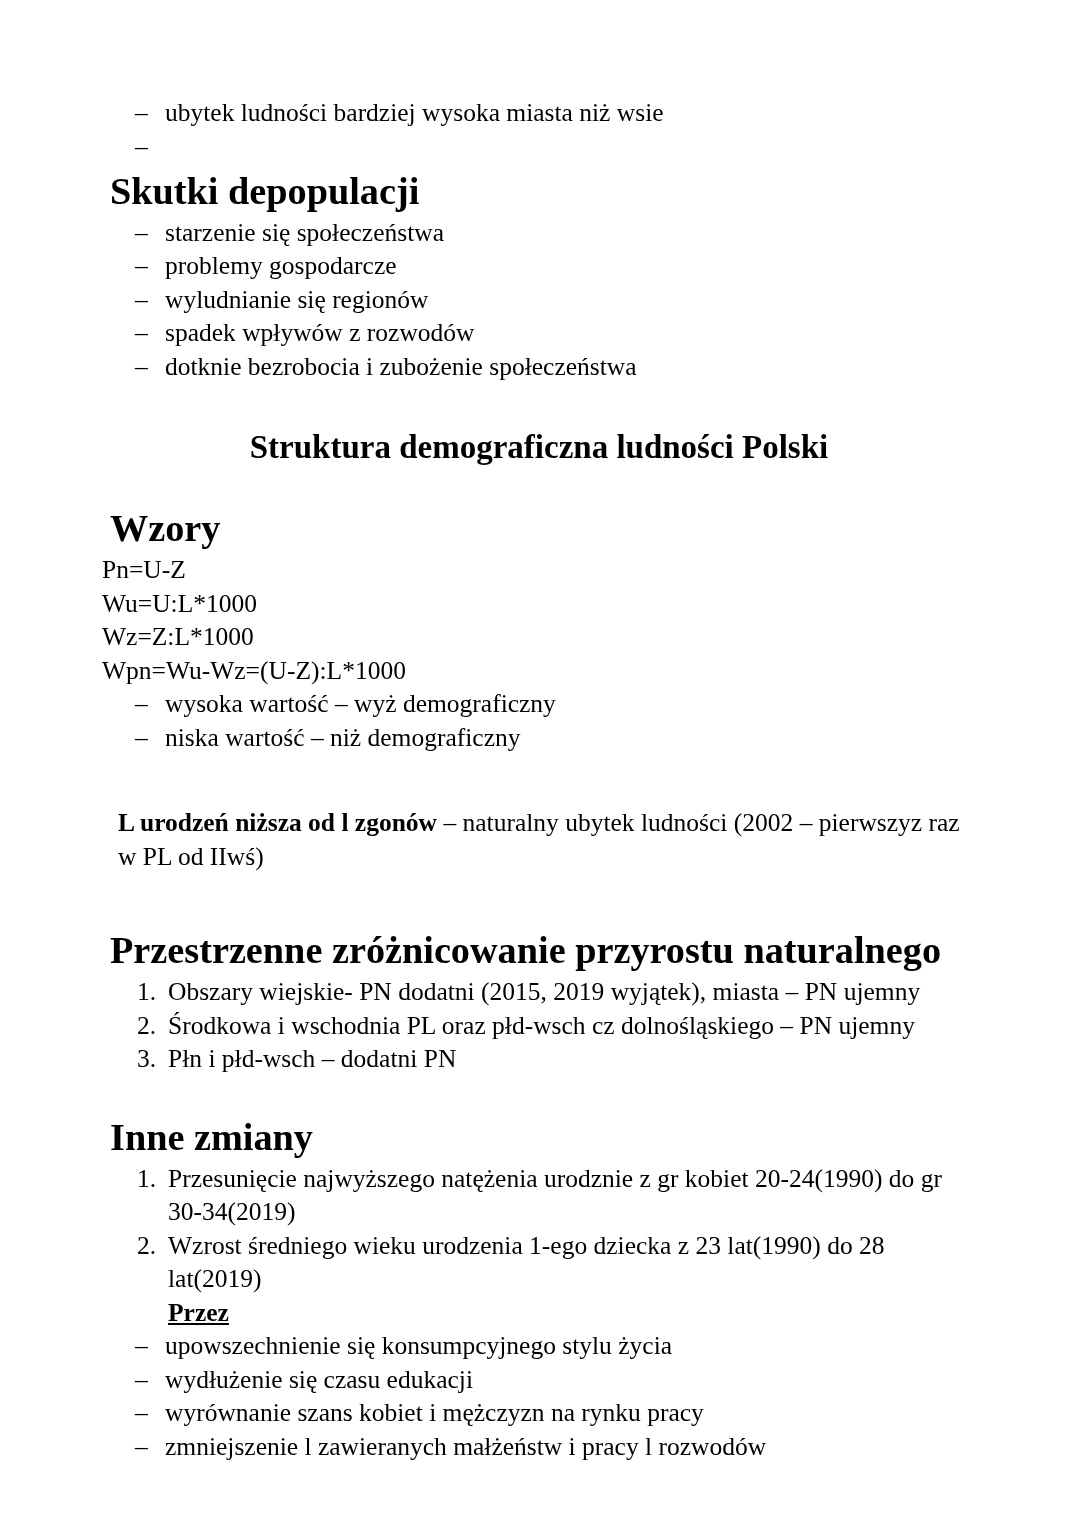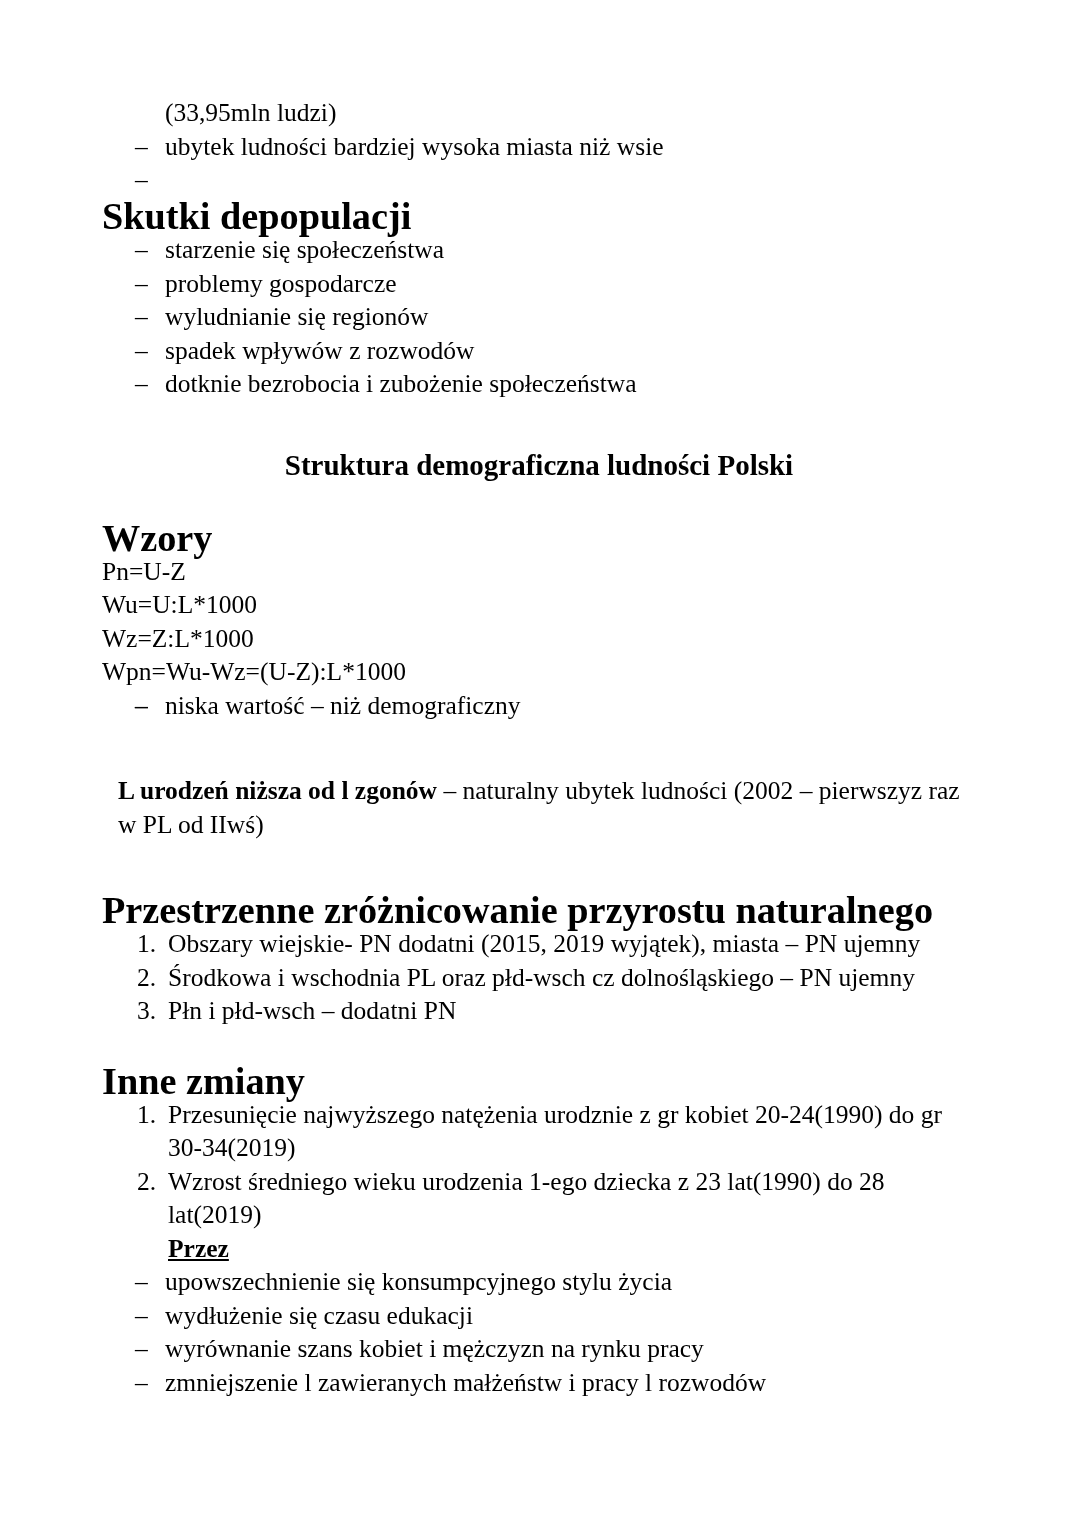--- a/index.html
+++ b/index.html
@@ -25,29 +25,29 @@
     left: 102px;
     top: 96px;
     width: 874px;
     font-size: 25.5px;
     line-height: 33.5px;
   }
 
   
   .doc-title {
     font-weight: bold;
-    font-size: 29px;
+    font-size: 33px;
     line-height: 40px;
     text-align: center;
     margin: 0;
     padding: 0;
   }
   .section-heading {
     font-weight: bold;
-    margin: 0;
+    margin: 8px;
     padding: 0;
     line-height: 34px;
   }
 
   
   .line {
     margin: 0;
     padding: 0;
     white-space: pre-wrap;
   }
@@ -106,21 +106,20 @@
     padding-left: 66px;
     text-decoration: underline;
   }
 </style>
 </head>
 <body>
 
 <div class="page">
   <div class="content">
 
-    <p class="line indent-text">(33,95mln ludzi)</p>
 
     <ul class="dash-list">
       <li>
         <span class="dash">–</span>
         <span>ubytek ludności bardziej wysoka miasta niż wsie</span>
       </li>
       <li>
         <span class="dash">–</span>
       </li>
     </ul>
@@ -161,20 +160,21 @@
     <h2 class="section-heading">Wzory</h2>
 
     <p class="line">Pn=U-Z</p>
     <p class="line">Wu=U:L*1000</p>
     <p class="line">Wz=Z:L*1000</p>
     <p class="line">Wpn=Wu-Wz=(U-Z):L*1000</p>
 
     <ul class="dash-list">
       <li>
         <span class="dash">–</span>
+        <span>wysoka wartość – wyż demograficzny</span>
       </li>
       <li>
         <span class="dash">–</span>
         <span>niska wartość – niż demograficzny</span>
       </li>
     </ul>
 
     <div class="gap-lg"></div>
 
     <p class="para">

